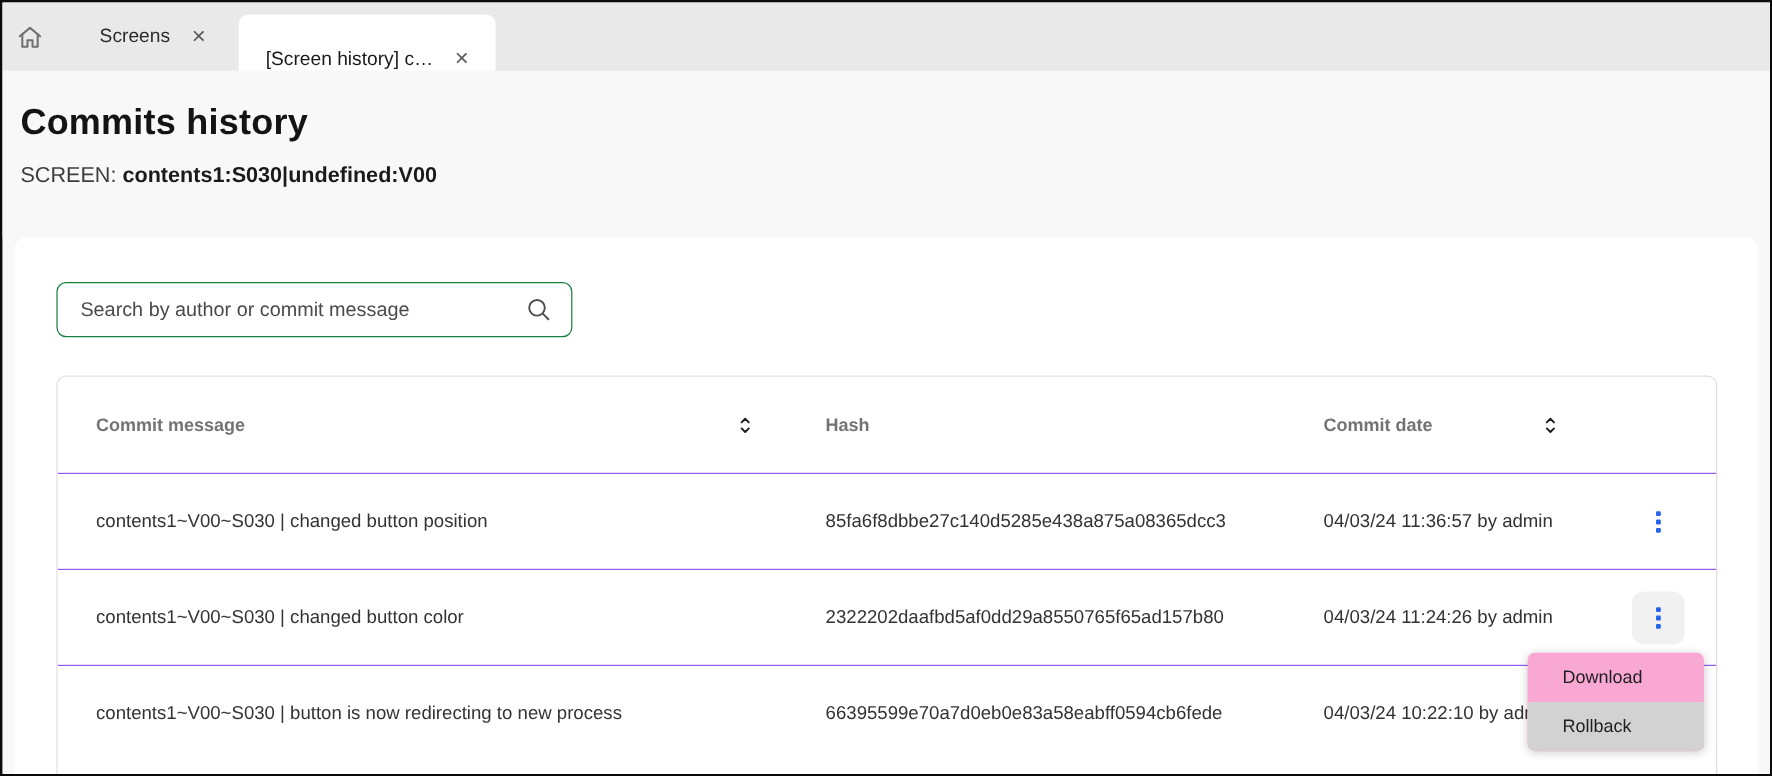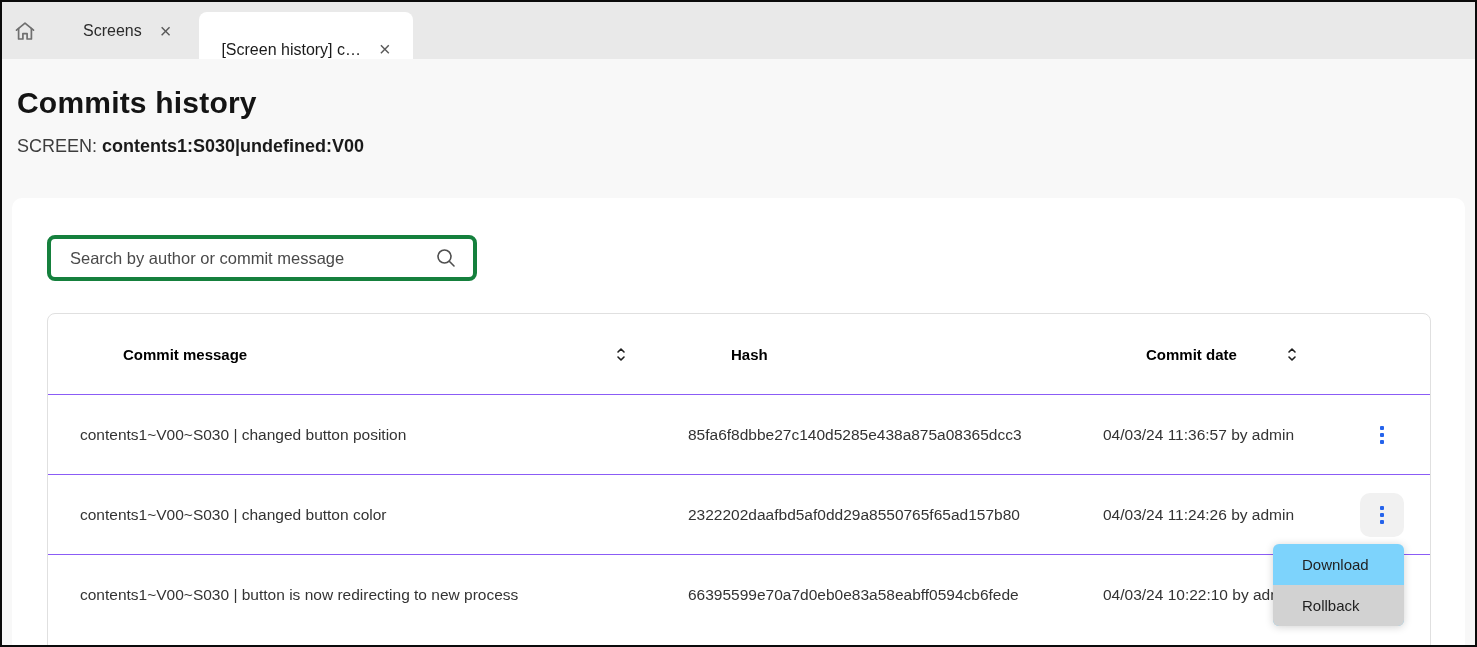--- a/index.html
+++ b/index.html
@@ -78,21 +78,21 @@
     background:#fff;
     border-radius:10px 10px 0 0;
     height:449px;
   }
 
   .search-box {
     position:relative;
     top:37px;
     margin-left:35px;
     width:430px; height:46px;
-    border:4px solid #15803d;
+    border:1px solid #15803d;
     border-radius:8px;
     display:flex; align-items:center;
     padding:0 15px 0 17px;
     background:#fff;
   }
   .search-box input {
     flex:1;
     border:none; outline:none;
     font-family:"Liberation Sans", sans-serif;
     font-size:16.5px;
@@ -113,21 +113,21 @@
   .tr {
     display:grid;
     grid-template-columns:608px 415px 230px 1fr;
     align-items:center;
     height:80px;
     padding-left:32px;
   }
   .tr + .tr { border-top:1px solid #8b5cf6; }
   .th-cell {
     display:flex; align-items:center;
-    font-size:15px; font-weight:700; color:#000000;margin-left:43px;
+    font-size:15px; font-weight:700; color:#737373;
   }
   .th-cell .sort { margin-left:auto; margin-right:60px; cursor:pointer; display:flex; }
   .th-cell.date .sort { margin-right:34px; }
   .td-cell { font-size:15.5px; color:#333; }
   .actions-cell { justify-self:center; }
   .kebab-btn {
     width:44px; height:44px;
     border-radius:10px;
     display:flex; align-items:center; justify-content:center;
     cursor:pointer;
@@ -140,22 +140,22 @@
     width:4px; height:4px;
     border-radius:1px;
     background:#2563eb;
     display:block;
   }
 
   
   .context-menu {
     position:absolute;
     left:1271px; top:542px;
-    width:131px;
-    background:#7dd3fc;
+    width:147px;
+    background:#f9a8d4;
     border-radius:6px;
     box-shadow:0 1px 8px rgba(0,0,0,0.18);
     overflow:hidden;
     z-index:20;
   }
   .menu-item {
     height:41px;
     display:flex; align-items:center;
     padding-left:29px;
     font-size:15px;

